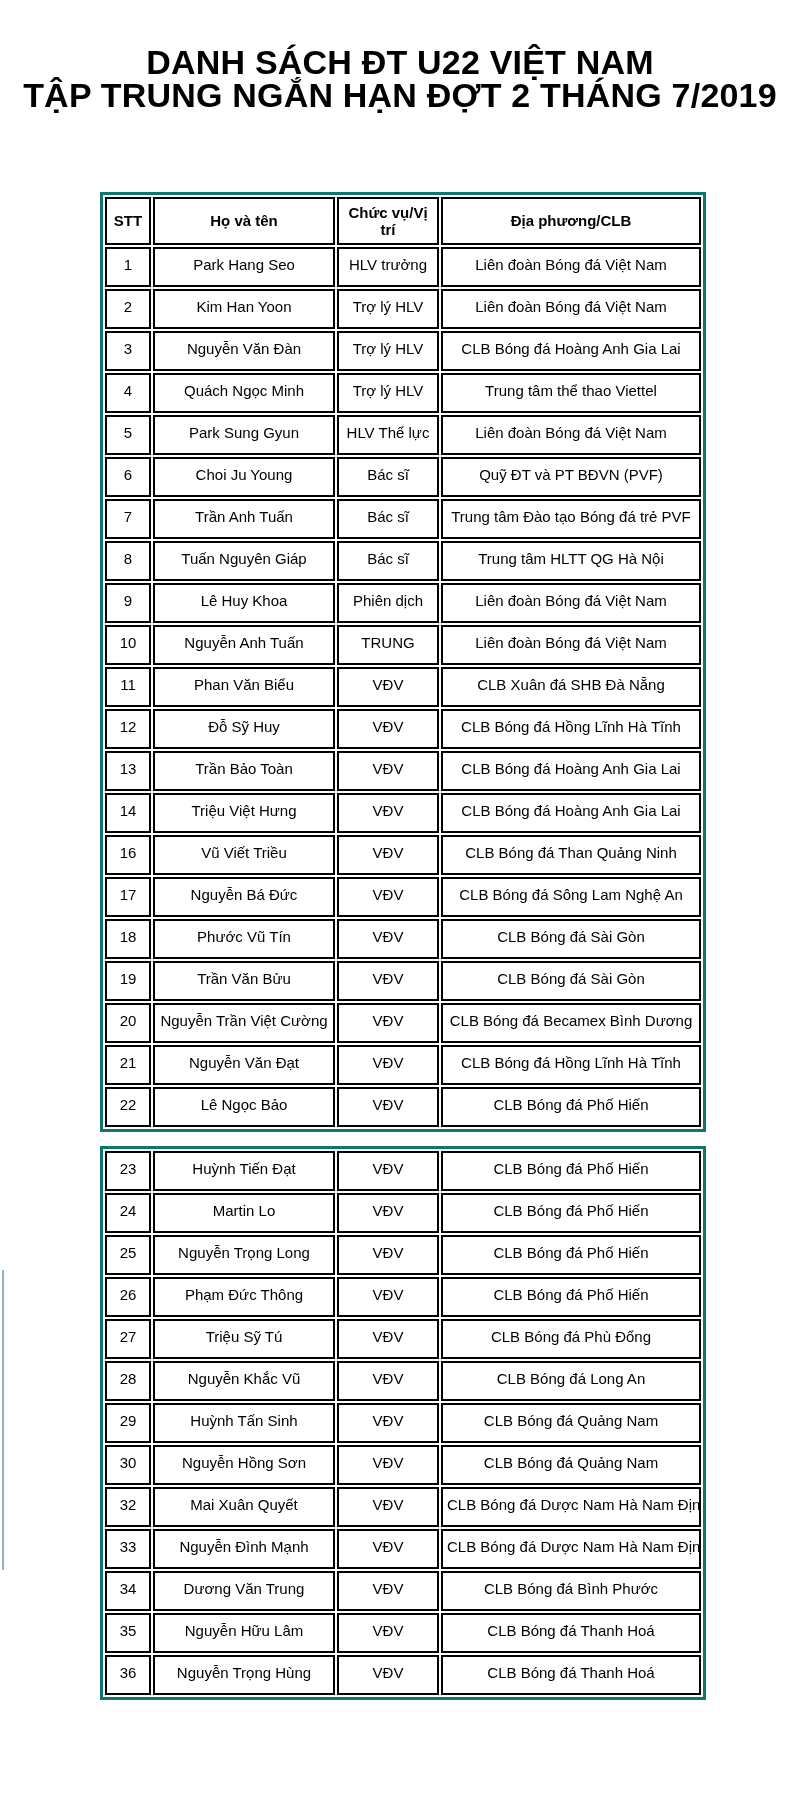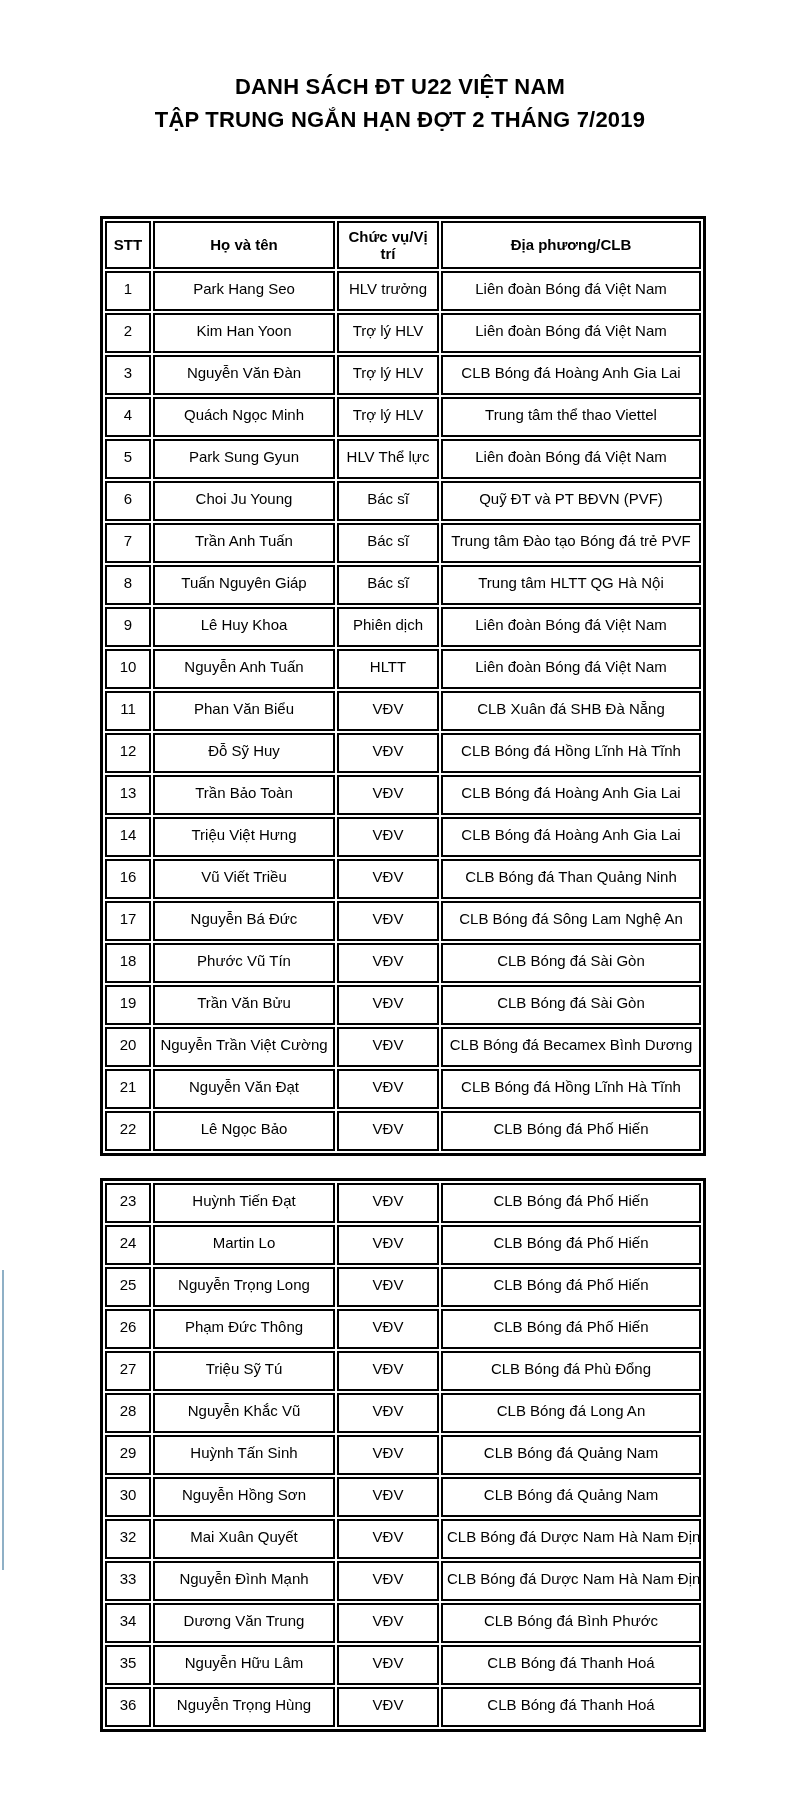--- a/index.html
+++ b/index.html
@@ -13,38 +13,38 @@
   body {
     font-family: "Liberation Sans", sans-serif;
     color: #000000;
   }
   .page {
     position: relative;
     width: 800px;
     height: 1810px;
   }
   .title {
-    padding-top: 70px;
+    padding-top: 46px;
     text-align: center;
     font-weight: bold;
-    font-size: 22px;
+    font-size: 34px;
     line-height: 33px;
     letter-spacing: 0.2px;
   }
   table.roster {
     border-collapse: separate;
     border-spacing: 2px;
-    border: 3px solid #000000;
+    border: 3px solid #0f766e;
     table-layout: fixed;
     width: 606px;
     margin-left: 100px;
     background: #ffffff;
   }
   #table1 { margin-top: 80px; }
-  #table2 { margin-top: 22px; }
+  #table2 { margin-top: 14px; }
   th, td {
     box-sizing: border-box;
     border: 2px solid #000000;
     text-align: center;
     font-size: 15px;
     overflow: hidden;
     background: #ffffff;
   }
   th {
     height: 48px;
@@ -144,21 +144,21 @@
         </tr>
         <tr>
           <td>9</td>
           <td>Lê Huy Khoa</td>
           <td>Phiên dịch</td>
           <td>Liên đoàn Bóng đá Việt Nam</td>
         </tr>
         <tr>
           <td>10</td>
           <td>Nguyễn Anh Tuấn</td>
-          <td>HLTT</td>
+          <td>TRUNG</td>
           <td>Liên đoàn Bóng đá Việt Nam</td>
         </tr>
         <tr>
           <td>11</td>
           <td>Phan Văn Biểu</td>
           <td>VĐV</td>
           <td>CLB Xuân đá SHB Đà Nẵng</td>
         </tr>
         <tr>
           <td>12</td>

